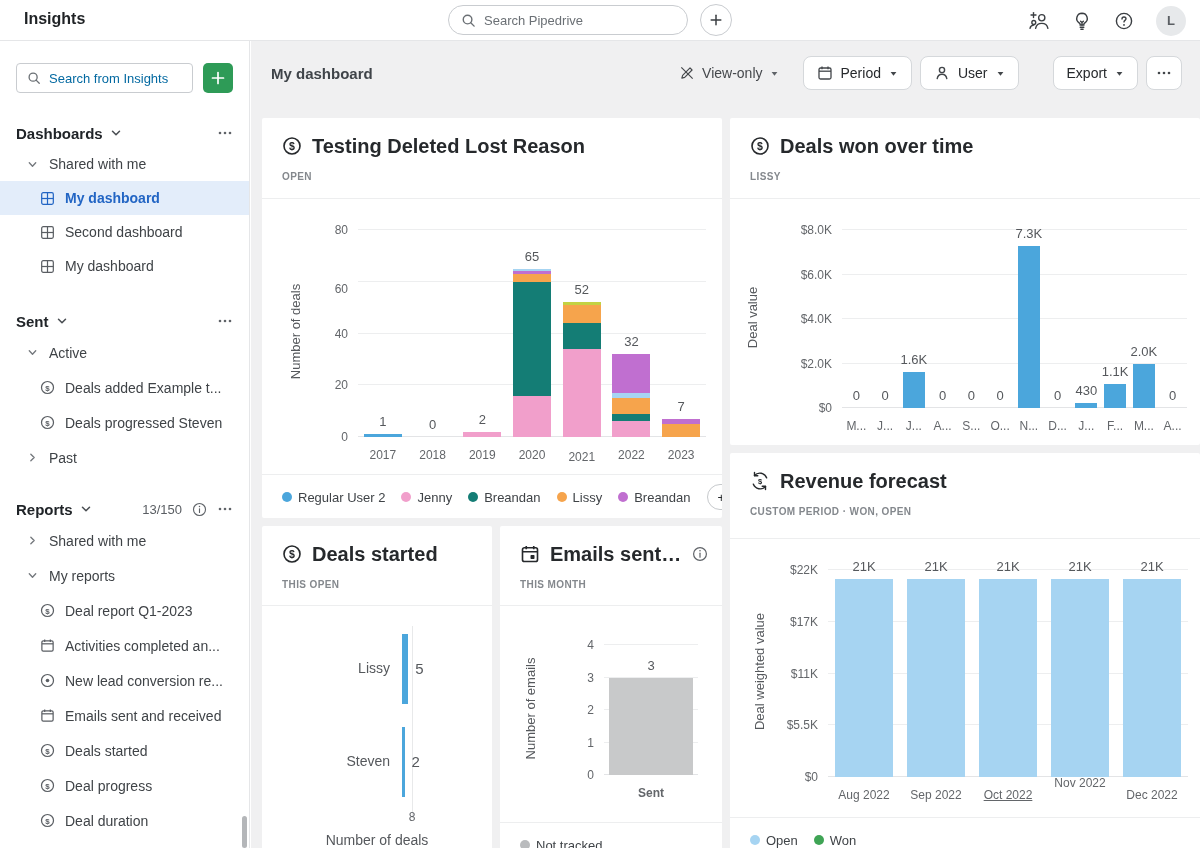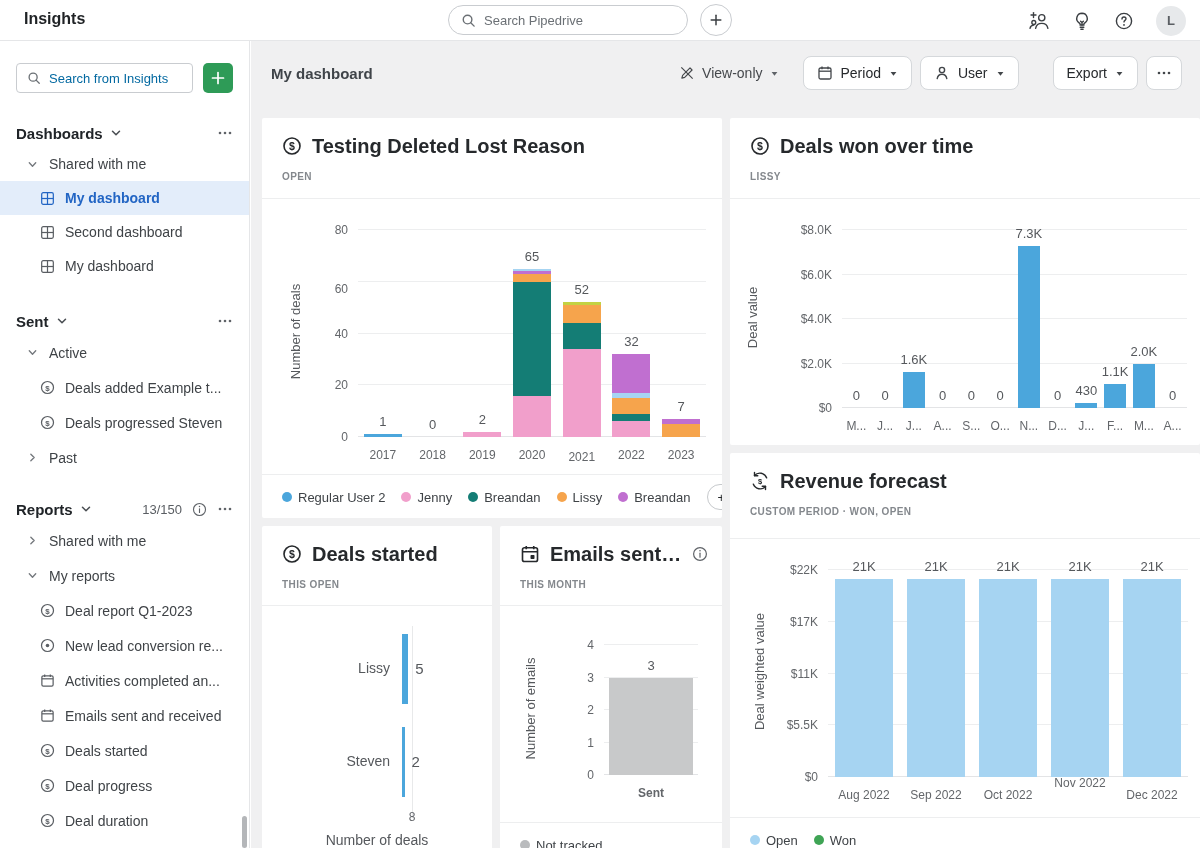--- a/index.html
+++ b/index.html
@@ -351,36 +351,36 @@
               <svg viewBox="0 0 16 16">
                 <circle cx="8" cy="8" r="6.4" fill="none" stroke="currentColor" stroke-width="1.3"></circle>
                 <text x="8" y="11.2" text-anchor="middle" font-size="8.5" fill="currentColor" class="svgtxt">$</text>
               </svg>
             </span>
             <span class="sb-label">Deal report Q1-2023</span>
           </div>
           <div class="sb-row lvl2">
             <span class="i" style="height: 15px; width: 15px;">
               <svg viewBox="0 0 16 16" fill="none" stroke="currentColor" stroke-width="1.3">
-                <circle cx="8" cy="8" r="6.4"></circle>
-                <circle cx="8" cy="8" r="1.9" fill="currentColor" stroke="none"></circle>
-              </svg>
-            </span>
-            <span class="sb-label">New lead conversion re...</span>
-          </div>
-          <div class="sb-row lvl2">
-            <span class="i" style="height: 15px; width: 15px;">
-              <svg viewBox="0 0 16 16" fill="none" stroke="currentColor" stroke-width="1.3">
                 <rect x="2" y="3" width="12" height="11" rx="1.5"></rect>
                 <line x1="5" y1="1.6" x2="5" y2="4.2"></line>
                 <line x1="11" y1="1.6" x2="11" y2="4.2"></line>
                 <line x1="2" y1="6.2" x2="14" y2="6.2"></line>
               </svg>
             </span>
             <span class="sb-label">Activities completed an...</span>
+          </div>
+          <div class="sb-row lvl2">
+            <span class="i" style="height: 15px; width: 15px;">
+              <svg viewBox="0 0 16 16" fill="none" stroke="currentColor" stroke-width="1.3">
+                <circle cx="8" cy="8" r="6.4"></circle>
+                <circle cx="8" cy="8" r="1.9" fill="currentColor" stroke="none"></circle>
+              </svg>
+            </span>
+            <span class="sb-label">New lead conversion re...</span>
           </div>
           <div class="sb-row lvl2">
             <span class="i" style="height: 15px; width: 15px;">
               <svg viewBox="0 0 16 16" fill="none" stroke="currentColor" stroke-width="1.3">
                 <rect x="2" y="3" width="12" height="11" rx="1.5"></rect>
                 <line x1="5" y1="1.6" x2="5" y2="4.2"></line>
                 <line x1="11" y1="1.6" x2="11" y2="4.2"></line>
                 <line x1="2" y1="6.2" x2="14" y2="6.2"></line>
               </svg>
             </span>
@@ -708,21 +708,21 @@
               <div class="xlab" style="top: 218px;">Aug 2022</div>
             </div>
             <div class="col">
               <div class="seg" style="height: 197.591px; bottom: 0px; width: 58px; background: rgb(166, 212, 242);"></div>
               <div class="vlab" style="bottom: 202.591px;">21K</div>
               <div class="xlab" style="top: 218px;">Sep 2022</div>
             </div>
             <div class="col">
               <div class="seg" style="height: 197.591px; bottom: 0px; width: 58px; background: rgb(166, 212, 242);"></div>
               <div class="vlab" style="bottom: 202.591px;">21K</div>
-              <div class="xlab" style="top: 218px;">Oct 2022</div>
+              <div class="xlab" style="top: 218px; text-decoration: underline;">Oct 2022</div>
             </div>
             <div class="col">
               <div class="seg" style="height: 197.591px; bottom: 0px; width: 58px; background: rgb(166, 212, 242);"></div>
               <div class="vlab" style="bottom: 202.591px;">21K</div>
               <div class="xlab" style="top: 206px;">Nov 2022</div>
             </div>
             <div class="col">
               <div class="seg" style="height: 197.591px; bottom: 0px; width: 58px; background: rgb(166, 212, 242);"></div>
               <div class="vlab" style="bottom: 202.591px;">21K</div>
               <div class="xlab" style="top: 218px;">Dec 2022</div>

